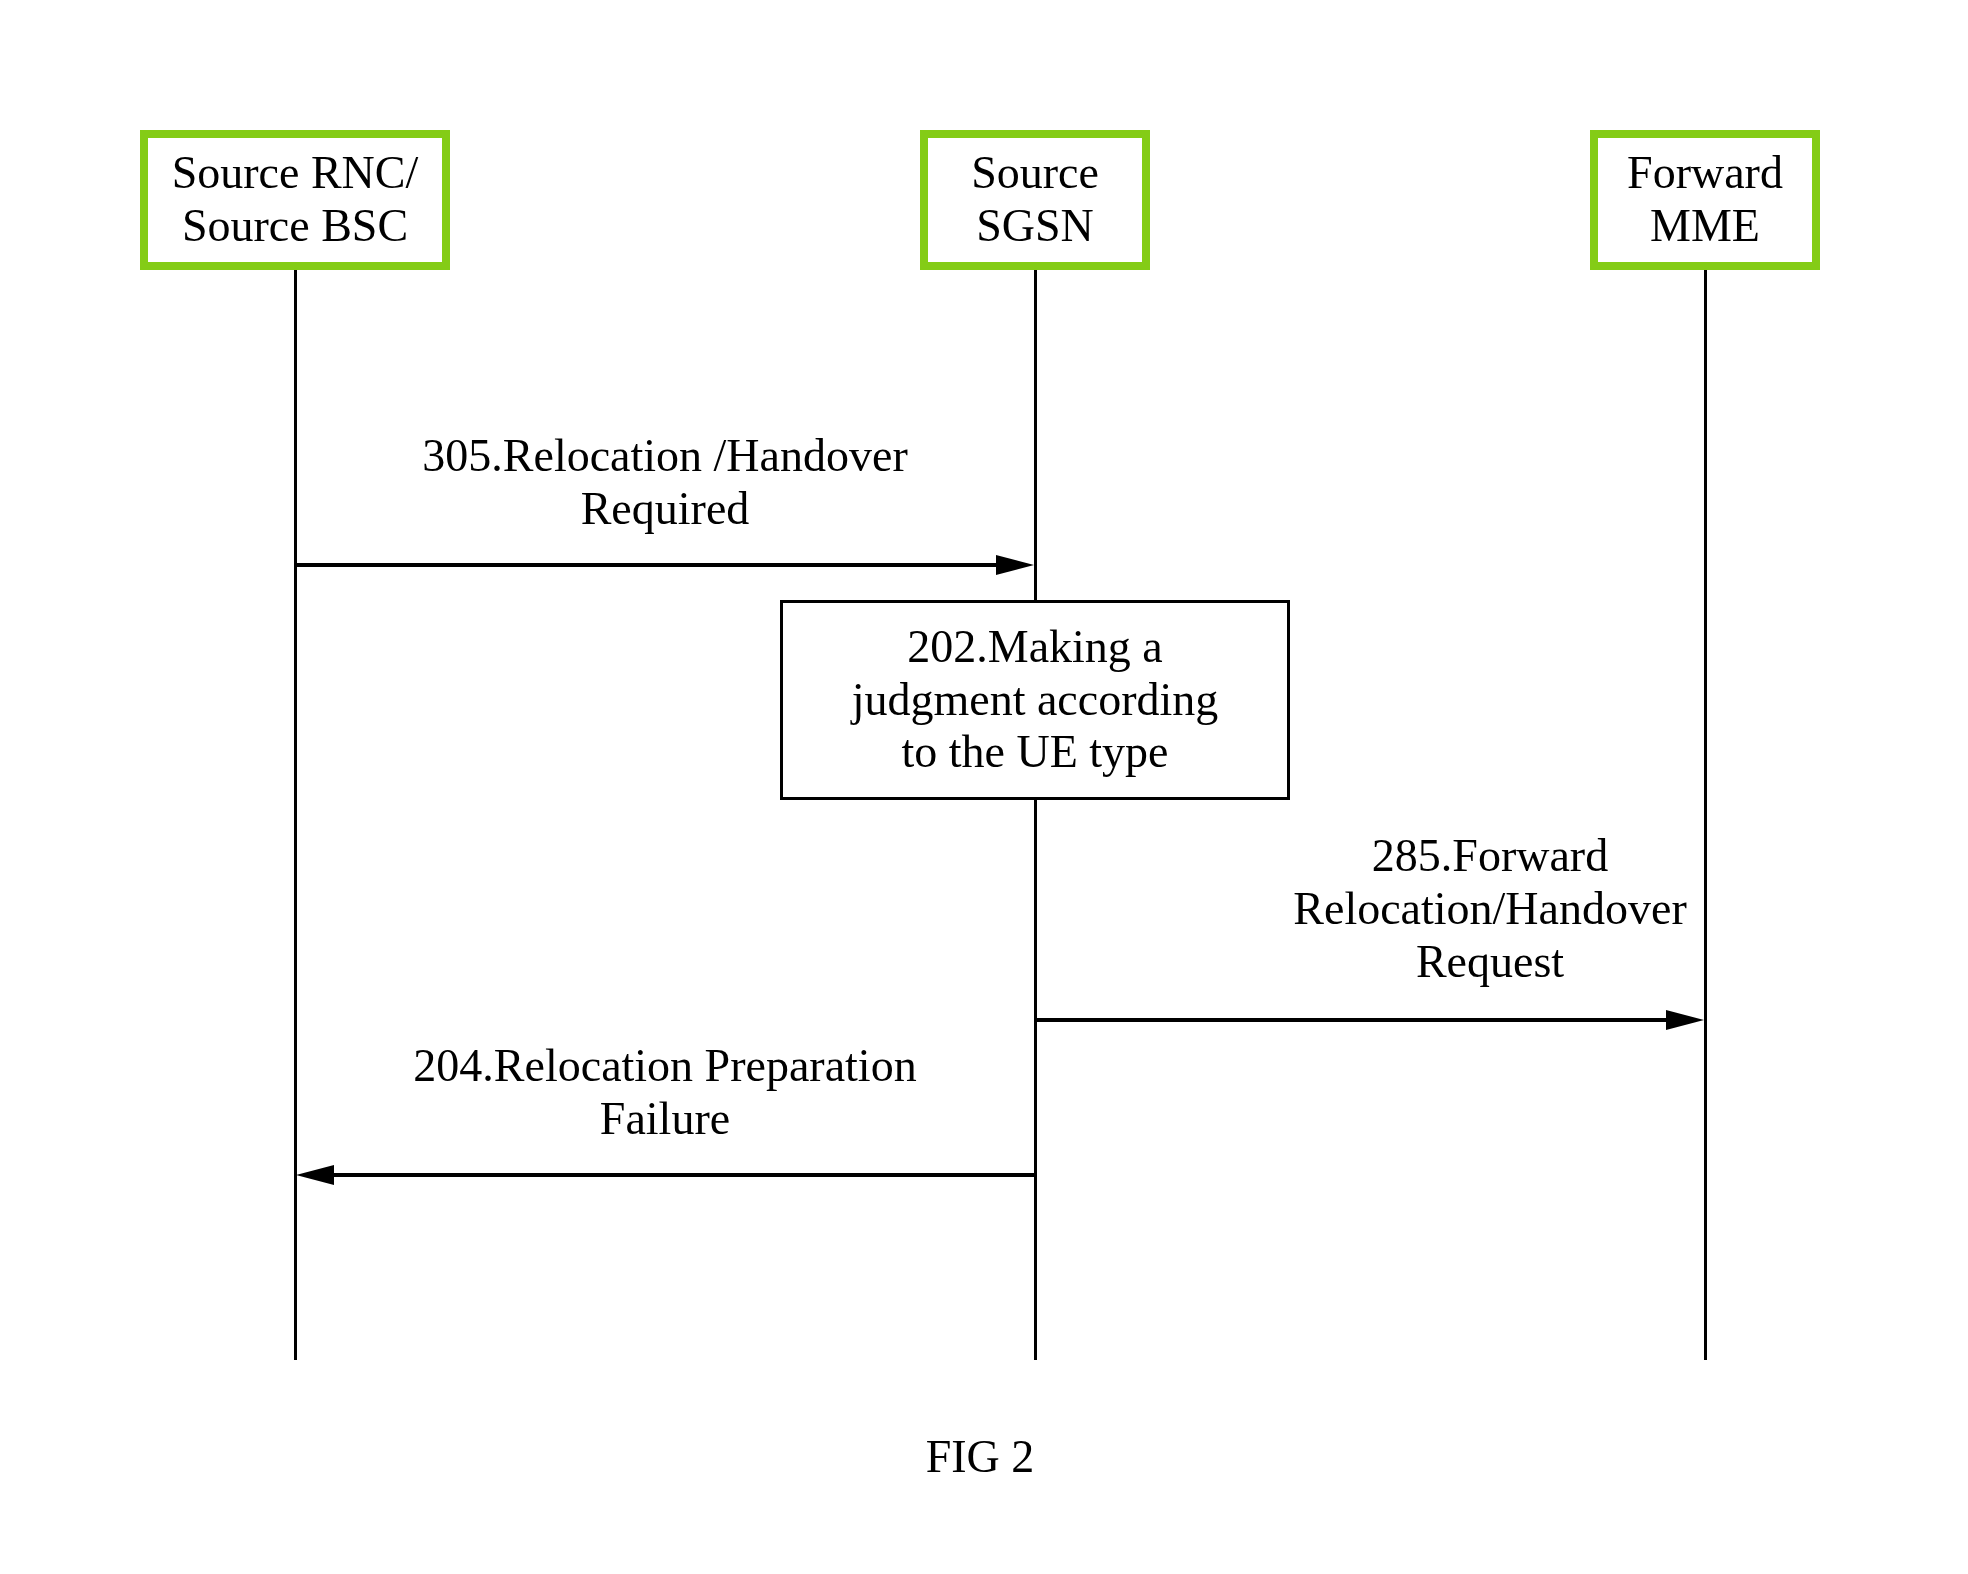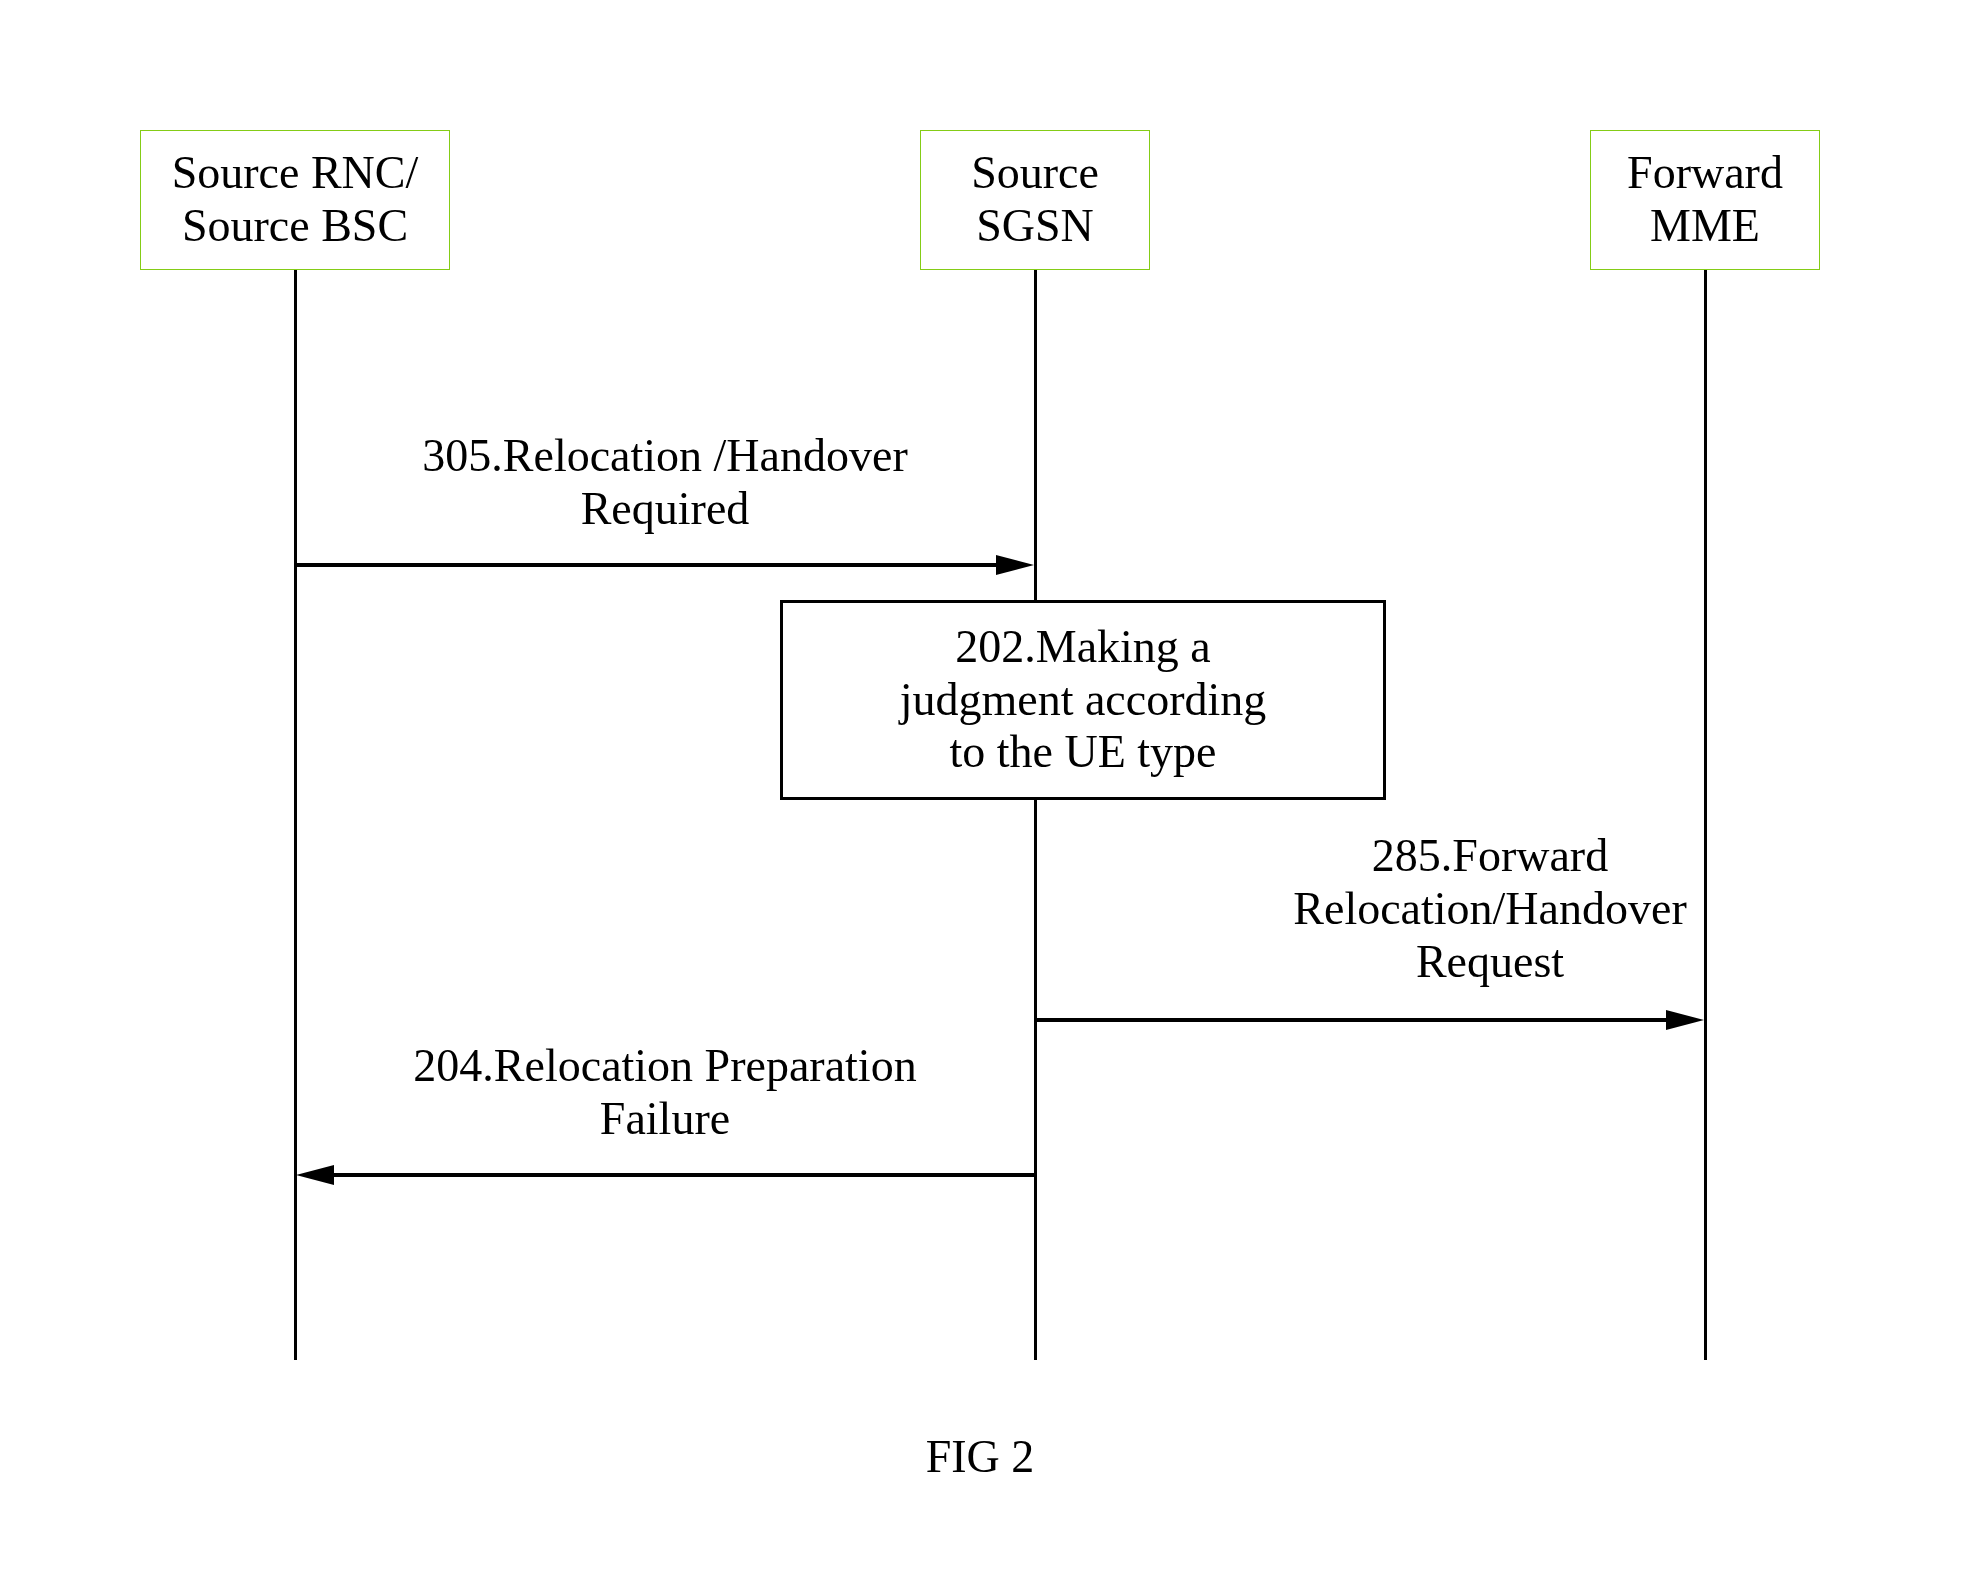--- a/index.html
+++ b/index.html
@@ -6,21 +6,21 @@
     margin: 0;
     padding: 0;
     background: #fff;
     font-family: "Times New Roman", Times, serif;
     width: 1968px;
     height: 1574px;
     position: relative;
   }
   .lifeline-box {
     position: absolute;
-    border: 1px solid #84cc16;
+    border: 8px solid #84cc16;
     background: #fff;
     text-align: center;
     font-size: 46px;
     line-height: 1.15;
     display: flex;
     align-items: center;
     justify-content: center;
     padding: 8px 20px;
     box-sizing: border-box;
   }
@@ -81,21 +81,21 @@
 <div class="lifeline" style="left:1034px; top:270px; height:1090px;"></div>
 <div class="lifeline" style="left:1704px; top:270px; height:1090px;"></div>
 
 <div class="msg-label" style="left:340px; top:430px; width:650px; white-space:pre;">305.Relocation /Handover
 Required</div>
 <svg class="arrow" style="left:296px; top:555px; width:740px; height:30px;">
   <line x1="0" y1="10" x2="710" y2="10" stroke="#000" stroke-width="4"></line>
   <polygon points="738,10 700,0 700,20" fill="#000"></polygon>
 </svg>
 
-<div class="proc-box" style="left:780px; top:600px; width:606px; height:200px;">
+<div class="proc-box" style="left:780px; top:600px; width:510px; height:200px;">
   <span style="white-space:pre;">202.Making a
 judgment according
 to the UE type</span>
 </div>
 
 <div class="msg-label" style="left:1250px; top:830px; width:480px; white-space:pre;">285.Forward
 Relocation/Handover
 Request</div>
 <svg class="arrow" style="left:1036px; top:1010px; width:670px; height:30px;">
   <line x1="0" y1="10" x2="640" y2="10" stroke="#000" stroke-width="4"></line>

